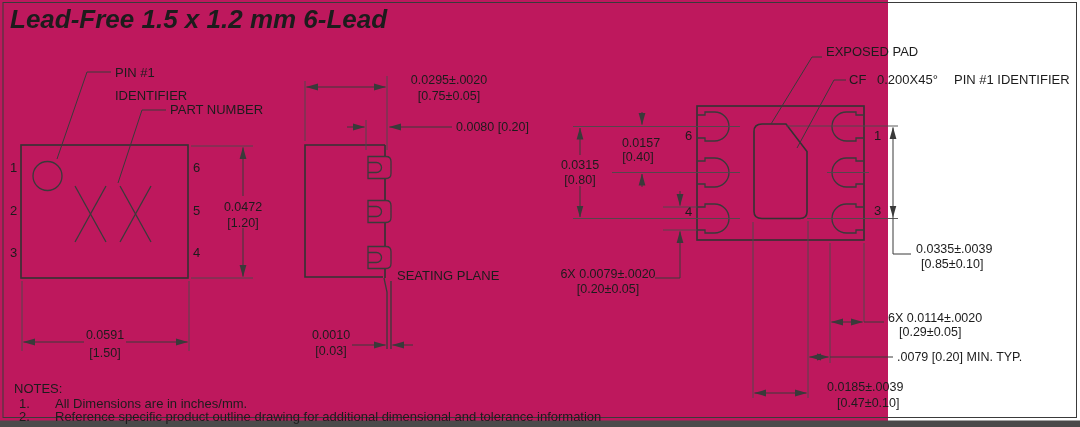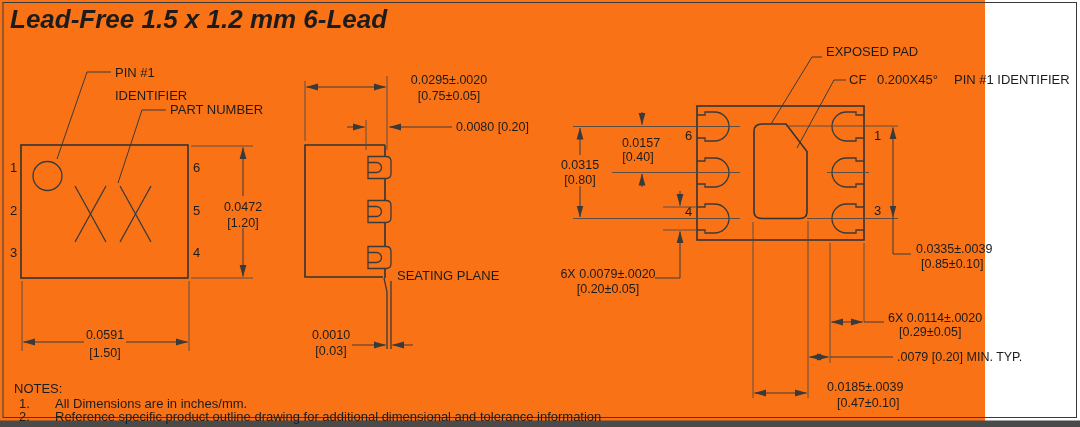--- a/index.html
+++ b/index.html
@@ -1,16 +1,16 @@
 <!DOCTYPE html>
 <html><head>
 <meta charset="utf-8">
 <style>
   html,body{margin:0;padding:0;background:#ffffff;}
-  .stage{width:985px;height:427px;position:relative;background:#f97316;}
+  .stage{width:888px;height:427px;position:relative;background:#be185d;}
   svg{display:block;}
   text{font-family:"Liberation Sans", sans-serif;fill:#1c1c1c;}
   .title-txt{font-size:26px;font-weight:bold;font-style:italic;}
   .lbl{font-size:13px;}
   .dim{font-size:12.5px;}
   .pin{font-size:13px;}
   .note{font-size:13px;}
   .ln{stroke:#3a3a3a;stroke-width:1;fill:none;}
   .ln2{stroke:#333333;stroke-width:1.6;fill:none;}
   .ln3{stroke:#3a3a3a;stroke-width:1.3;fill:none;}

